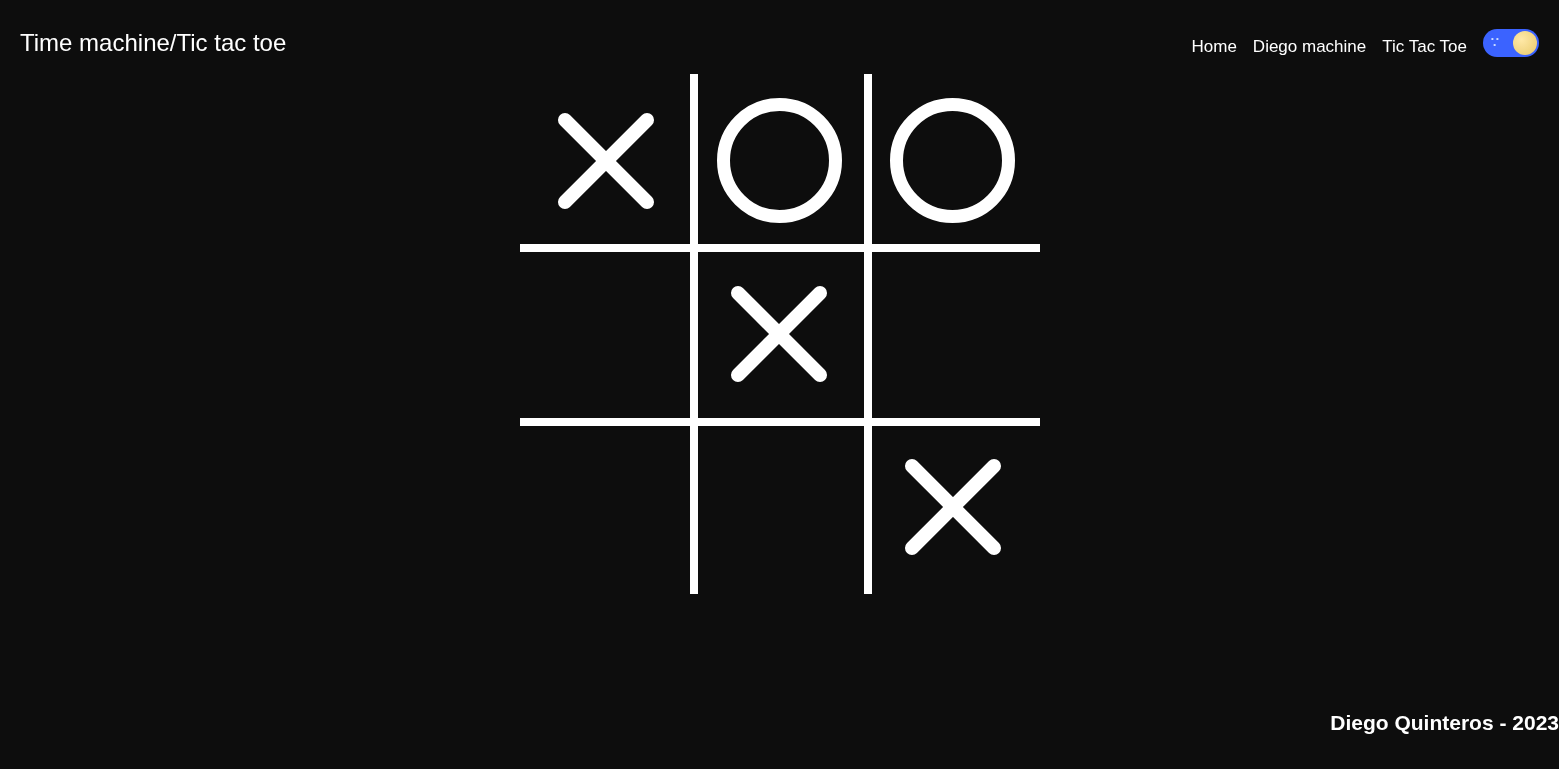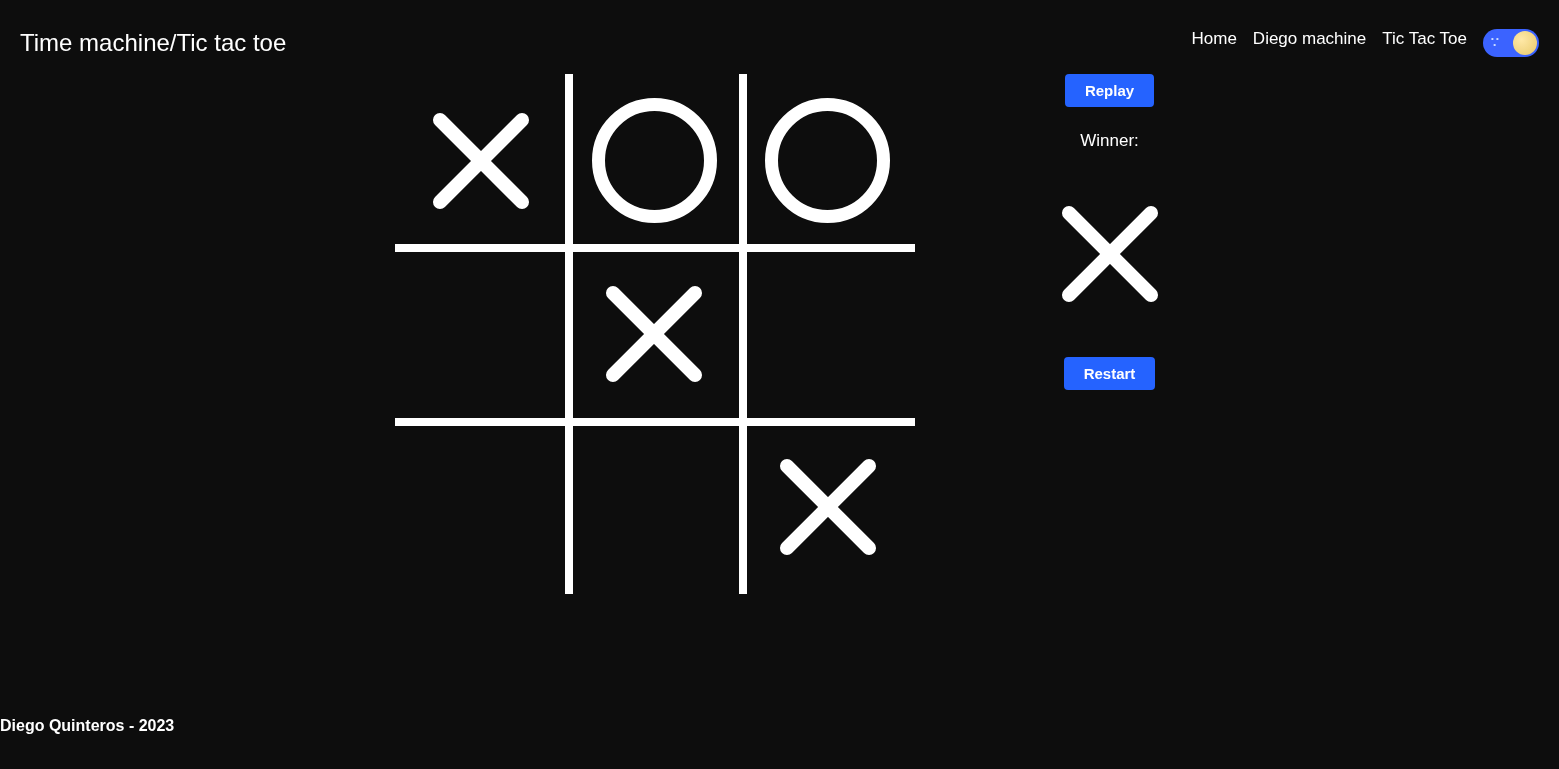--- a/index.html
+++ b/index.html
@@ -18,21 +18,21 @@
     justify-content: space-between;
     padding: 26px 20px 0 20px;
     height: 60px;
   }
   .title {
     font-size: 24px;
     font-weight: 400;
   }
   nav {
     display: flex;
-    align-items: flex-start;
+    align-items: flex-end;
     gap: 16px;
   }
   nav a {
     color: #fff;
     text-decoration: none;
     font-size: 17px;
     cursor: pointer;
   }
   .toggle {
     width: 56px;
@@ -144,23 +144,23 @@
   .winner-label {
     font-size: 17px;
     font-weight: 500;
     margin-top: 6px;
   }
   .winner-mark {
     margin: 30px 0 30px 0;
   }
   .winner-mark .mark-x { width: 110px; height: 110px; }
   footer {
-    text-align: left;
+    text-align: right;
     font-weight: 700;
-    font-size: 16px;
+    font-size: 21px;
     padding: 34px 0;
   }
 </style>
 </head>
 <body>
 
 <header>
   <div class="title">Time machine/Tic tac toe</div>
   <nav>
     <a>Home</a>
@@ -205,25 +205,17 @@
         </div>
         <div class="cell">
           <div class="mark-empty"></div>
         </div>
         <div class="cell">
           <div class="mark-x"></div>
         </div>
       </div>
   </div>
 
-  <div class="side">
-    <button class="btn">Replay</button>
-    <div class="winner-label">Winner:</div>
-    <div class="winner-mark">
-      <div id="winner-mark-shape" class="mark-x"></div>
-    </div>
-    <button class="btn">Restart</button>
-  </div>
 </main>
 
 <footer>
   <span>Diego Quinteros - 2023</span>
 </footer>
 
 </body></html>

